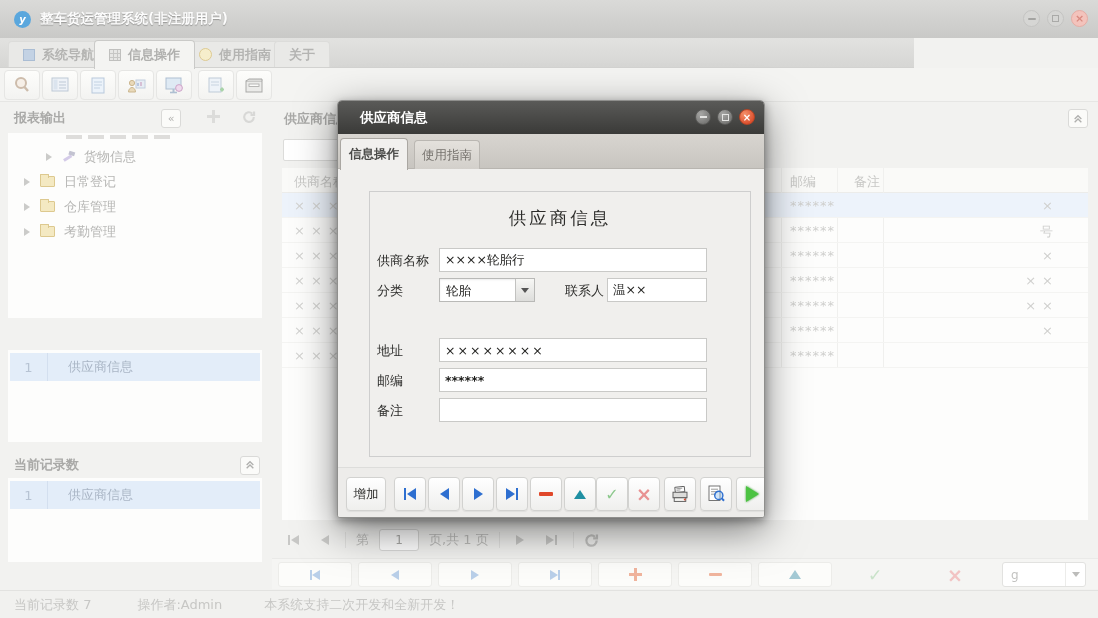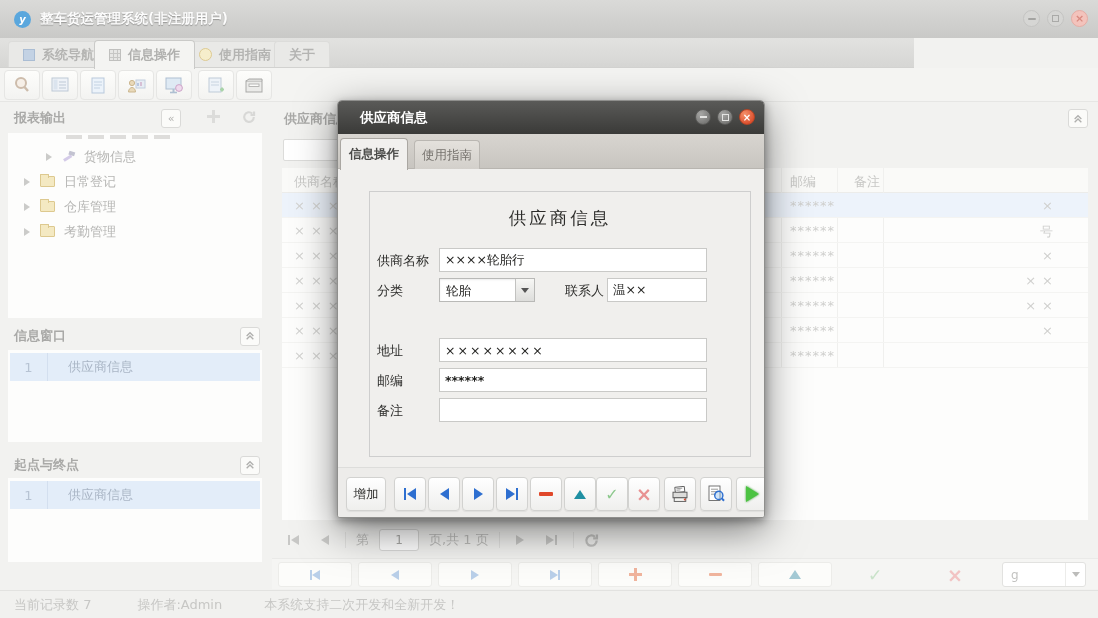--- a/index.html
+++ b/index.html
@@ -278,38 +278,29 @@
       <span class="folder"></span>
       <span>仓库管理</span>
     </div>
     <div class="tree-item lvl1">
       <span class="tri-r"></span>
       <span class="folder"></span>
       <span>考勤管理</span>
     </div>
   </div>
 
-  <div class="panel-hd" style="top:323px">
-    <span class="panel-title">信息窗口</span>
-    <span style="flex:1"></span>
-    <span class="sq-btn" style="margin-right:2px">
-      <svg width="10" height="10" viewBox="0 0 12 12">
-          <path d="M2 6 6 2l4 4M2 10 6 6l4 4" fill="none" stroke="#b0b0ae" stroke-width="1.6"></path>
-        </svg>
-    </span>
-  </div>
   <div class="list-box" style="top:350px;height:92px">
     <div class="list-row">
       <span class="list-num">1</span>
       <span class="list-label">供应商信息</span>
     </div>
   </div>
 
   <div class="panel-hd" style="top:452px">
-    <span class="panel-title">起点与终点</span>
+    <span class="panel-title">当前记录数</span>
     <span style="flex:1"></span>
     <span class="sq-btn" style="margin-right:2px">
       <svg width="10" height="10" viewBox="0 0 12 12">
           <path d="M2 6 6 2l4 4M2 10 6 6l4 4" fill="none" stroke="#b0b0ae" stroke-width="1.6"></path>
         </svg>
     </span>
   </div>
   <div class="list-box" style="top:478px;height:84px">
     <div class="list-row">
       <span class="list-num">1</span>

